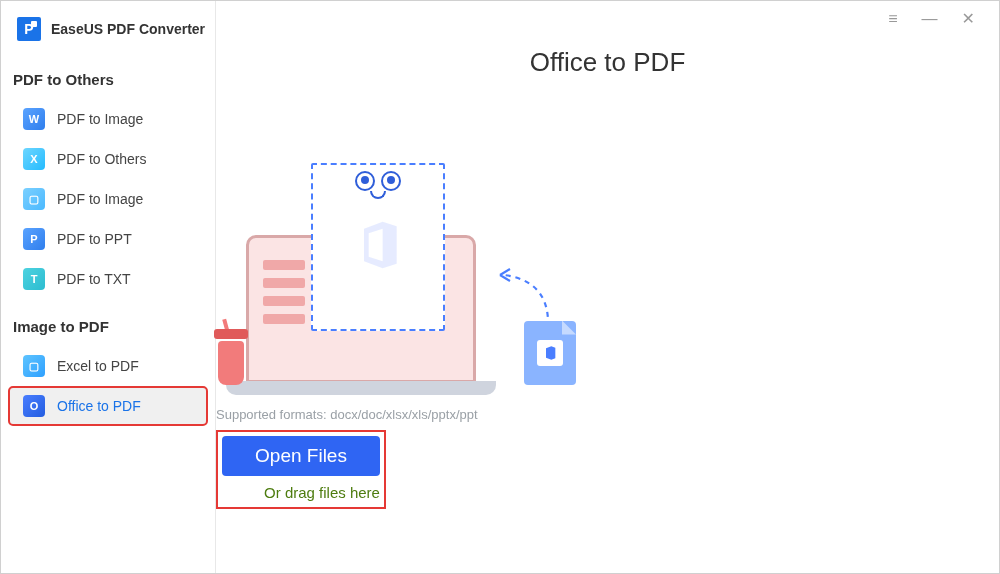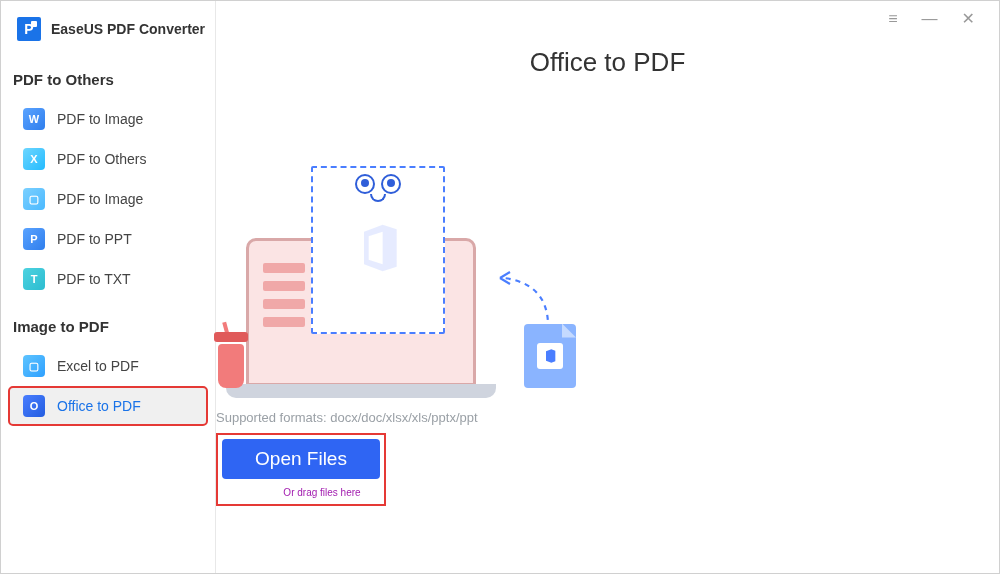--- a/index.html
+++ b/index.html
@@ -48,21 +48,21 @@
     
     .fileicon { position: absolute; bottom: -2px; right: -20px; width: 52px; height: 64px; background: #8ab4ff; border-radius: 4px; display: flex; align-items: center; justify-content: center; }
     .fileicon::before { content: ""; position: absolute; top: 0; right: 0; width: 14px; height: 14px; background: #c5daff; clip-path: polygon(0 0, 100% 100%, 0 100%); }
     .fileicon-inner { width: 26px; height: 26px; background: #fff; border-radius: 3px; display: flex; align-items: center; justify-content: center; }
     .office-sm { width: 16px; height: 16px; color: #4a7eff; }
     .arrow { position: absolute; top: 88px; right: -2px; }
     .arrow svg { overflow: visible; }
     .supported { text-align: center; color: #9aa0a6; font-size: 13px; margin-top: 24px; }
     .action-box { margin-top: 8px; width: 170px; border: 2px solid #e53935; padding: 4px; display: flex; flex-direction: column; align-items: center; }
     .open-btn { width: 100%; background: #2f65f3; color: #fff; border: none; border-radius: 4px; padding: 9px 0; font-size: 19px; cursor: pointer; }
-    .drag-text { font-size: 10px; color: #a21caf; padding: 8px 0 2px 0; margin-left: 42px; }
+    .drag-text { font-size: 15px; color: #4d7c0f; padding: 8px 0 2px 0; margin-left: 42px; }
   </style>
 </head>
 <body>
 
 <div class="app">
 
   <aside class="sidebar">
     <div class="brand">
       <div class="brand-icon">P</div>
       <div class="brand-title">EaseUS PDF Converter</div>

